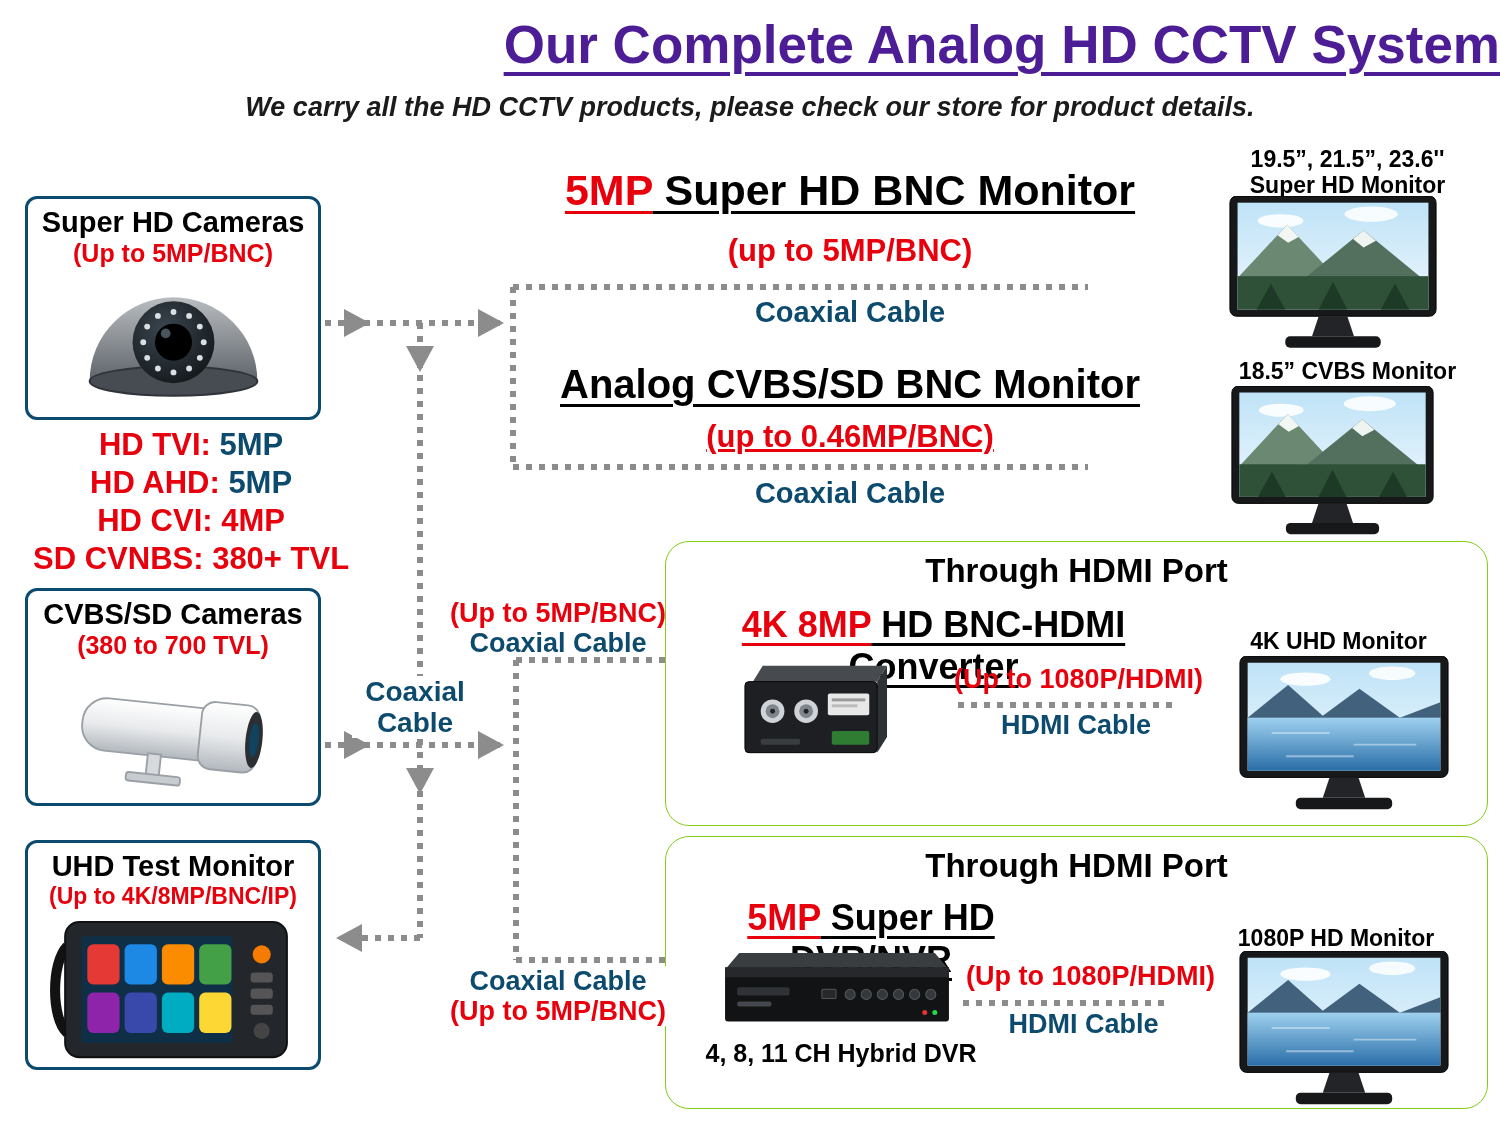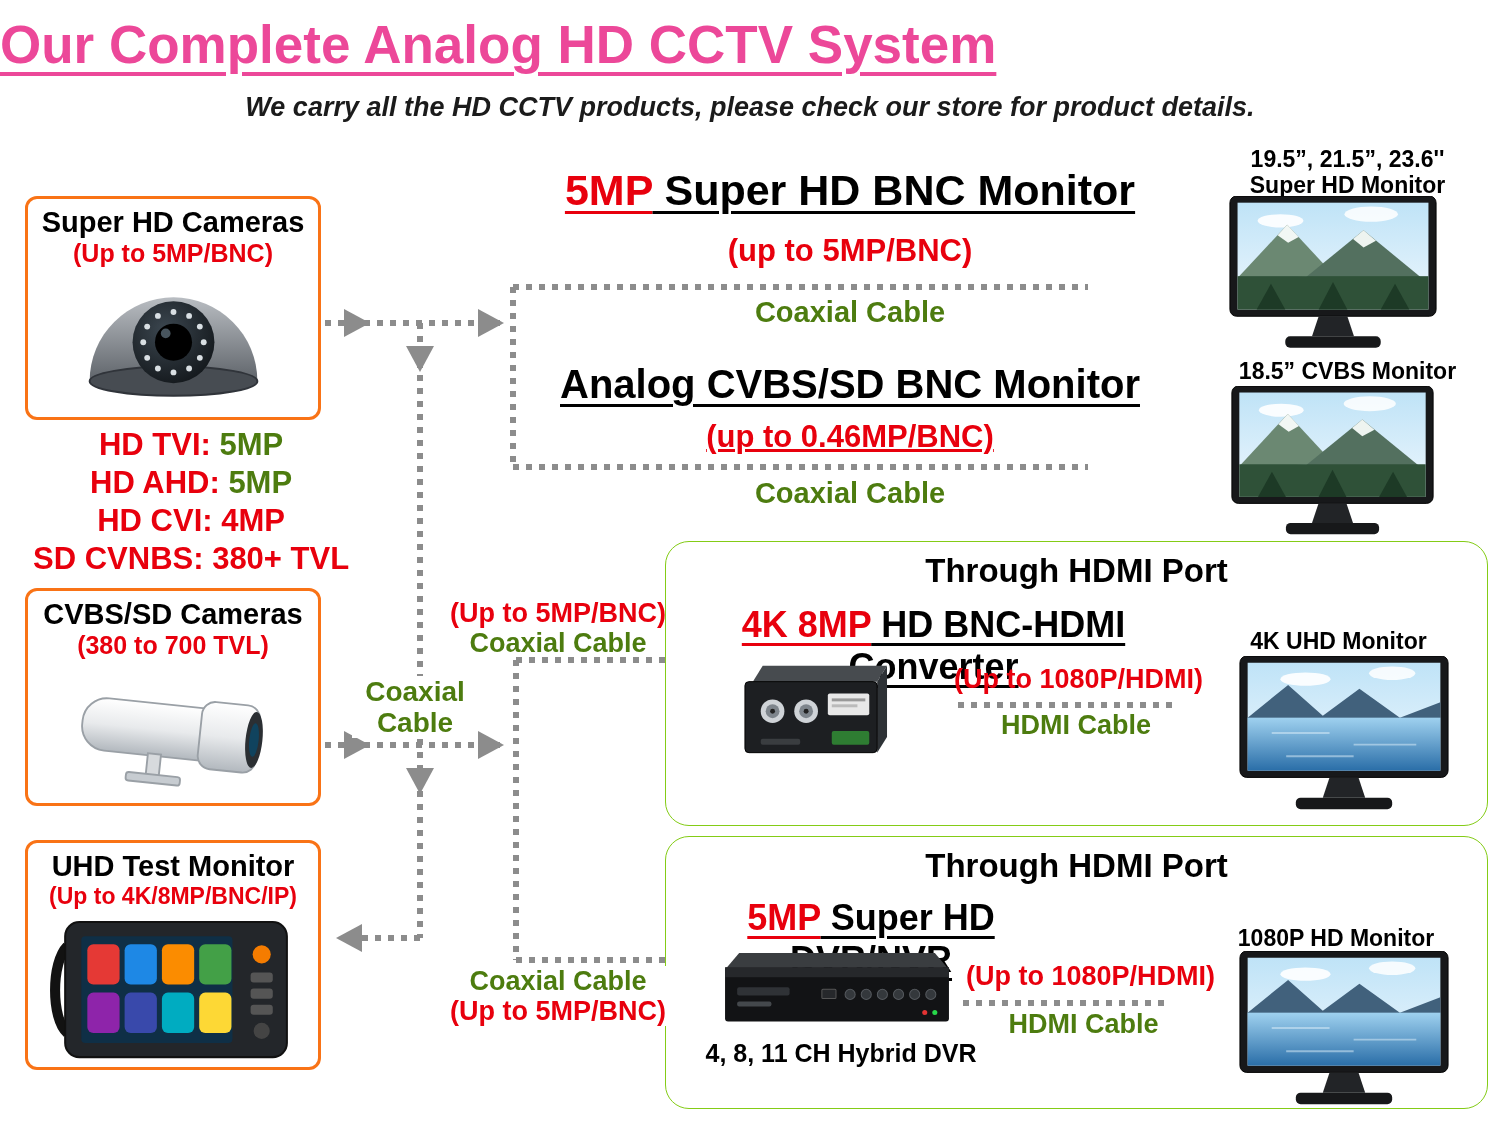--- a/index.html
+++ b/index.html
@@ -1,31 +1,31 @@
 <!DOCTYPE html>
 <html><head>
 <meta charset="utf-8">
 <style>
   * { margin:0; padding:0; box-sizing:border-box; }
   html,body { background:#ffffff; }
   body { font-family:"Liberation Sans", sans-serif; }
   .canvas { position:relative; width:1500px; height:1125px; background:#fff; overflow:hidden; font-weight:bold; color:#000; }
 
   .red { color:#e8000d; }
-  .blue { color:#4d7c0f; }
+  .blue { color:#0c4a6e; }
   .u { text-decoration:underline; text-decoration-thickness:3px; text-underline-offset:6px; }
   .nowrap { white-space:nowrap; }
 
-  .title { position:absolute; top:14px; left:0; width:100%; text-align:left; font-size:53px; color:#ec4899;
+  .title { position:absolute; top:14px; left:0; width:100%; text-align:right; font-size:53px; color:#4c1d95;
            text-decoration:underline; text-decoration-thickness:4px; text-underline-offset:9px; }
   .subtitle { position:absolute; top:92px; left:0; width:100%; text-align:center; font-size:27px; font-style:italic; color:#1b1b1b; }
 
   .connectors { position:absolute; left:0; top:0; z-index:2; pointer-events:none; }
 
-  .gbox { position:absolute; border:3px solid #f97316; border-radius:12px; background:#fff; text-align:center; z-index:1; }
+  .gbox { position:absolute; border:3px solid #0c4a6e; border-radius:12px; background:#fff; text-align:center; z-index:1; }
   .gbox .btitle { font-size:29px; margin-top:7px; }
   .gbox .bsub { font-size:25px; color:#e8000d; }
   .gbox svg.art { display:block; margin:4px auto 0 auto; }
 
   #box-supercams { left:25px; top:196px; width:296px; height:224px; }
   #box-cvbscams  { left:25px; top:588px; width:296px; height:218px; }
   #box-tester    { left:25px; top:840px; width:296px; height:230px; }
   #box-tester .bsub { font-size:23px; }
 
   #specs { position:absolute; left:33px; top:426px; font-size:31px; line-height:38px; z-index:1;text-align:center; }

